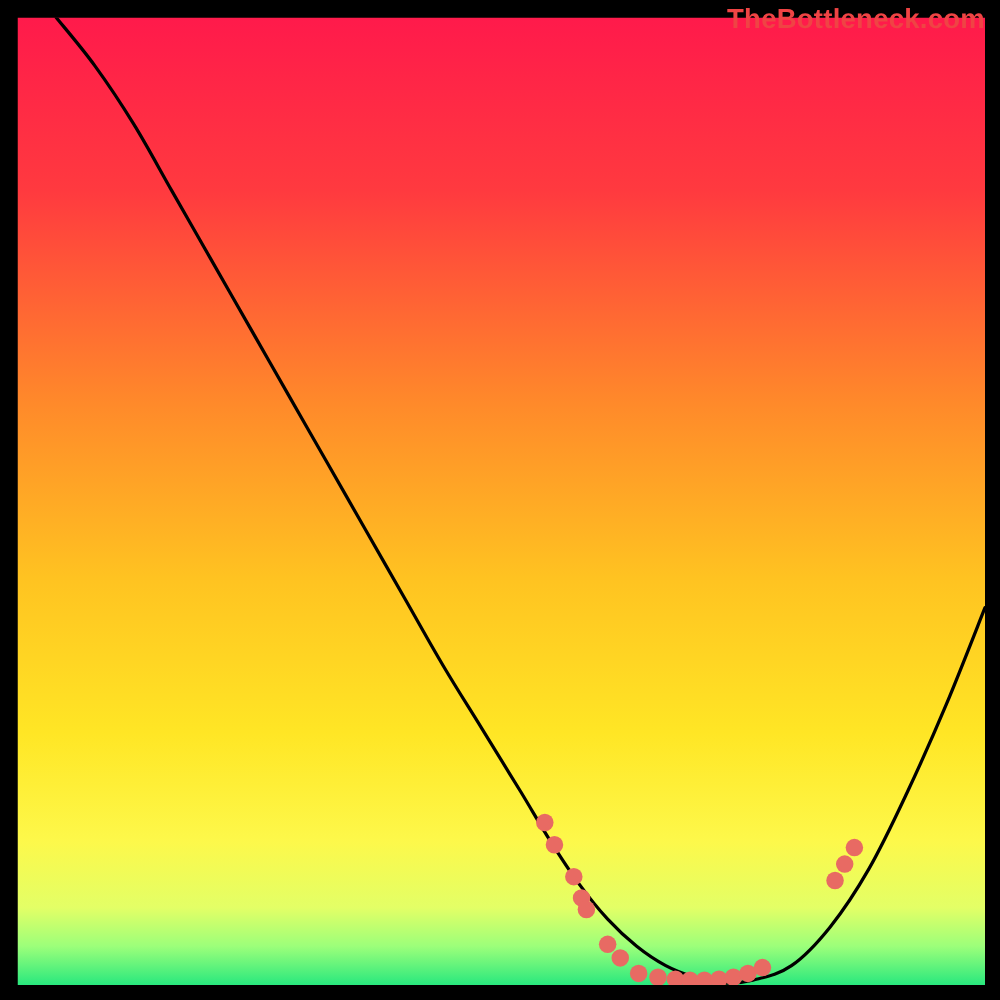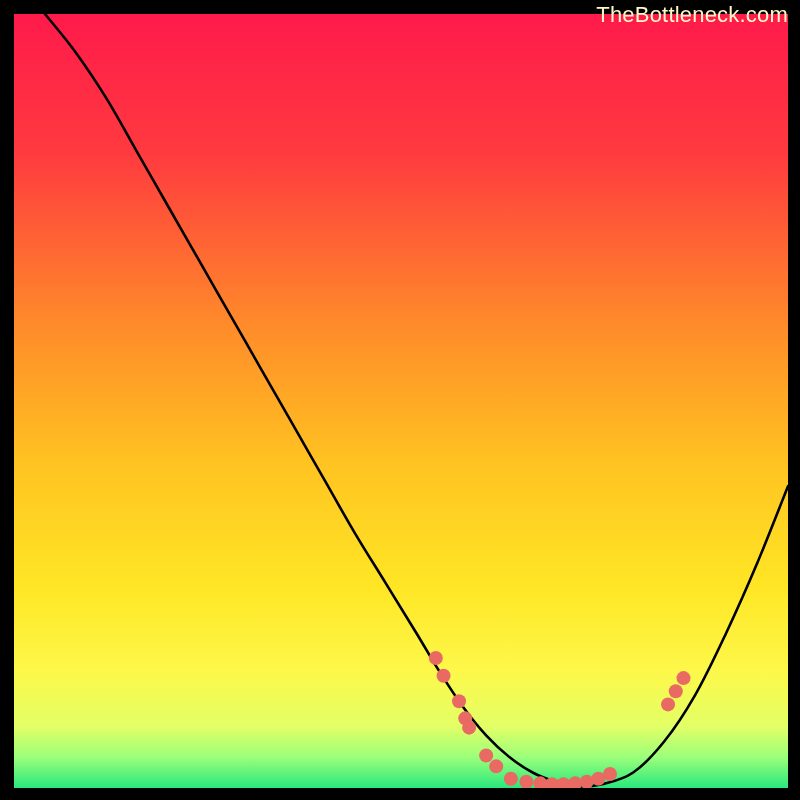--- a/index.html
+++ b/index.html
@@ -22,23 +22,23 @@
   .plot {
     position: absolute;
     left: 0; top: 0;
     width: 774px;
     height: 774px;
   }
   .watermark {
     position: absolute;
     top: 2px;
     right: 12px;
-    color: #fef9c3;
+    color: #ef4444;
     font-size: 22px;
-    font-weight: 400;
+    font-weight: 700;
     letter-spacing: 0.2px;
     user-select: none;
   }
 </style>
 </head>
 <body>
 
 <div class="frame">
   <svg class="plot" viewBox="0 0 774 774">
     <defs>

